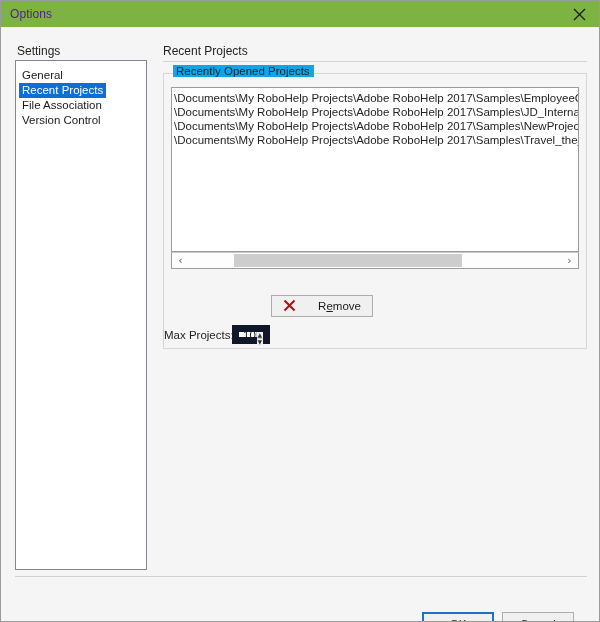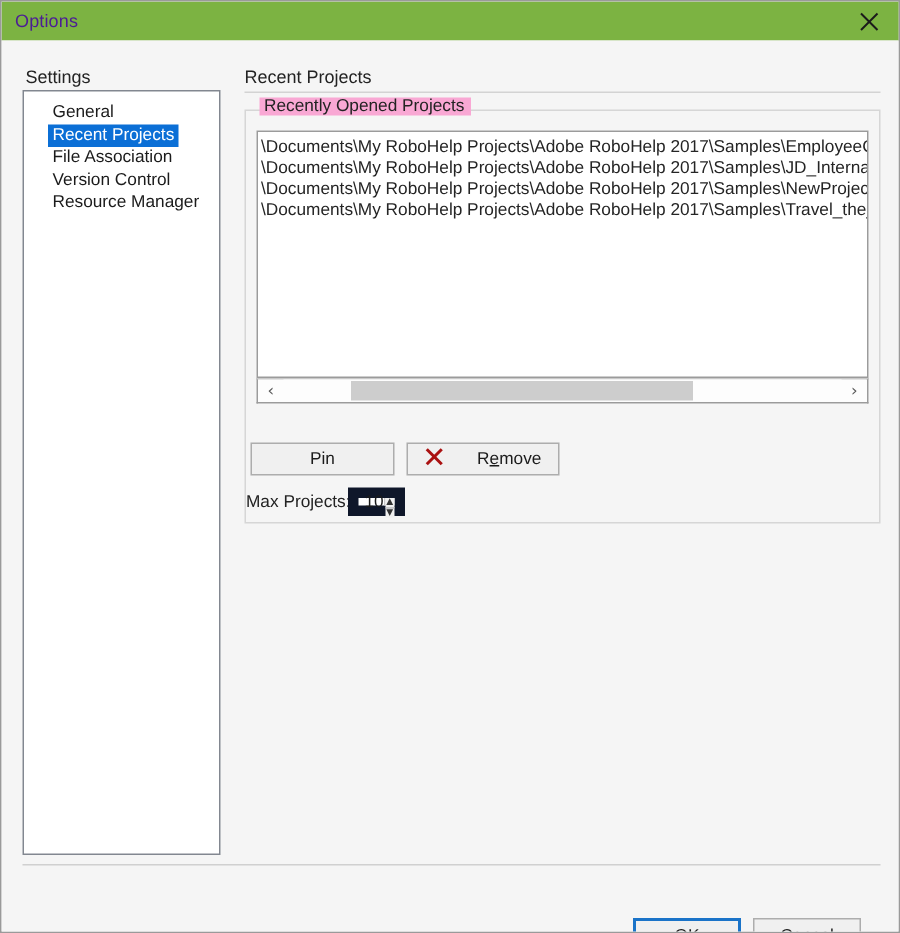--- a/index.html
+++ b/index.html
@@ -80,21 +80,21 @@
     box-sizing: border-box;
     padding: 4px 0 0 0;
     overflow: hidden;
   }
   .settings-item {
     font-size: 11.5px;
     color: #1b1b1b;
     line-height: 15px;
     height: 15px;
     padding: 0 3px;
-    margin: 0 16px;
+    margin: 0 3px;
     white-space: nowrap;
     cursor: default;
     display: inline-block;
   }
   .settings-row { height: 15px; }
   .settings-item.selected {
     background: #0b6fd6;
     color: #ffffff;
   }
 
@@ -116,21 +116,21 @@
     width: 424px;
     height: 276px;
     border: 1px solid #d6d6d6;
     box-sizing: border-box;
     background: transparent;
   }
   .group-legend {
     position: absolute;
     left: 172px;
     top: 38px;
-    background: #f9a8d4;
+    background: #0ea5e9;
     padding: 0 4px 0 3px;
     font-size: 11.5px;
     color: #232323;
     white-space: nowrap;
   }
 
   
   .projects-box {
     position: absolute;
     left: 170px;
@@ -318,23 +318,20 @@
       </div>
       <div class="settings-row">
         <span class="settings-item selected">Recent Projects</span>
       </div>
       <div class="settings-row">
         <span class="settings-item">File Association</span>
       </div>
       <div class="settings-row">
         <span class="settings-item">Version Control</span>
       </div>
-      <div class="settings-row">
-        <span class="settings-item">Resource Manager</span>
-      </div>
     </div>
 
     <div class="section-label" id="pane-title">Recent Projects</div>
     <div class="pane-rule"></div>
 
     <div class="groupbox"></div>
     <div class="group-legend">Recently Opened Projects</div>
 
     <div class="projects-box">
       <div class="projects-inner">
@@ -346,23 +343,20 @@
     </div>
 
     <div class="hscroll">
       <div class="sb-arrow">‹</div>
       <div class="sb-track">
         <div class="sb-thumb"></div>
       </div>
       <div class="sb-arrow">›</div>
     </div>
 
-    <div class="btn" id="pin-button">
-      <span>Pin</span>
-    </div>
 
     <div class="btn" id="remove-button">
       <span class="x-icon">
         <svg width="13" height="13" viewBox="0 0 13 13">
           <line x1="1.5" y1="1.5" x2="11.5" y2="11.5" stroke="#aa1111" stroke-width="2"></line>
           <line x1="11.5" y1="1.5" x2="1.5" y2="11.5" stroke="#aa1111" stroke-width="2"></line>
         </svg>
       </span>
       <span><span>R</span><span class="underline-ch">e</span><span>move</span></span>
     </div>

